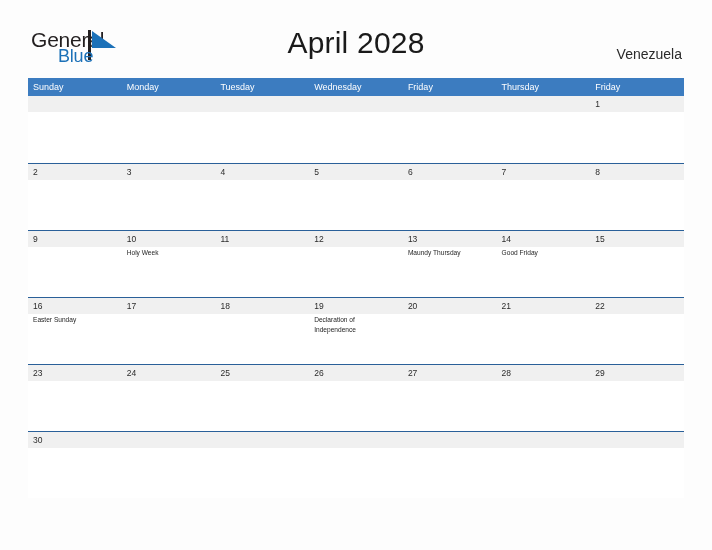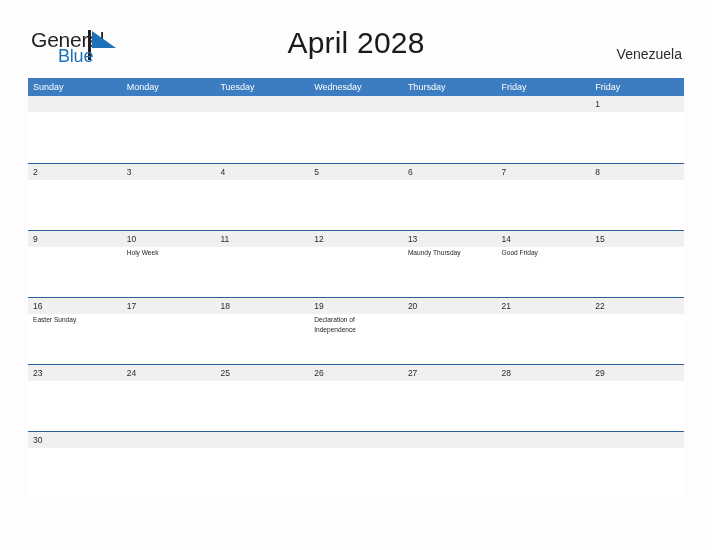--- a/index.html
+++ b/index.html
@@ -190,22 +190,22 @@
     <div class="cal-country">Venezuela</div>
   </div>
 
   <div class="calendar">
 
     <div class="weekday-row">
       <div class="weekday-cell">Sunday</div>
       <div class="weekday-cell">Monday</div>
       <div class="weekday-cell">Tuesday</div>
       <div class="weekday-cell">Wednesday</div>
+      <div class="weekday-cell">Friday</div>
       <div class="weekday-cell">Thursday</div>
-      <div class="weekday-cell">Friday</div>
       <div class="weekday-cell">Friday</div>
     </div>
 
     <div id="weeks-container">
         <div class="week-row first">
           <div class="daynum-strip">
             <div class="daynum-cell"></div>
             <div class="daynum-cell"></div>
             <div class="daynum-cell"></div>
             <div class="daynum-cell"></div>

